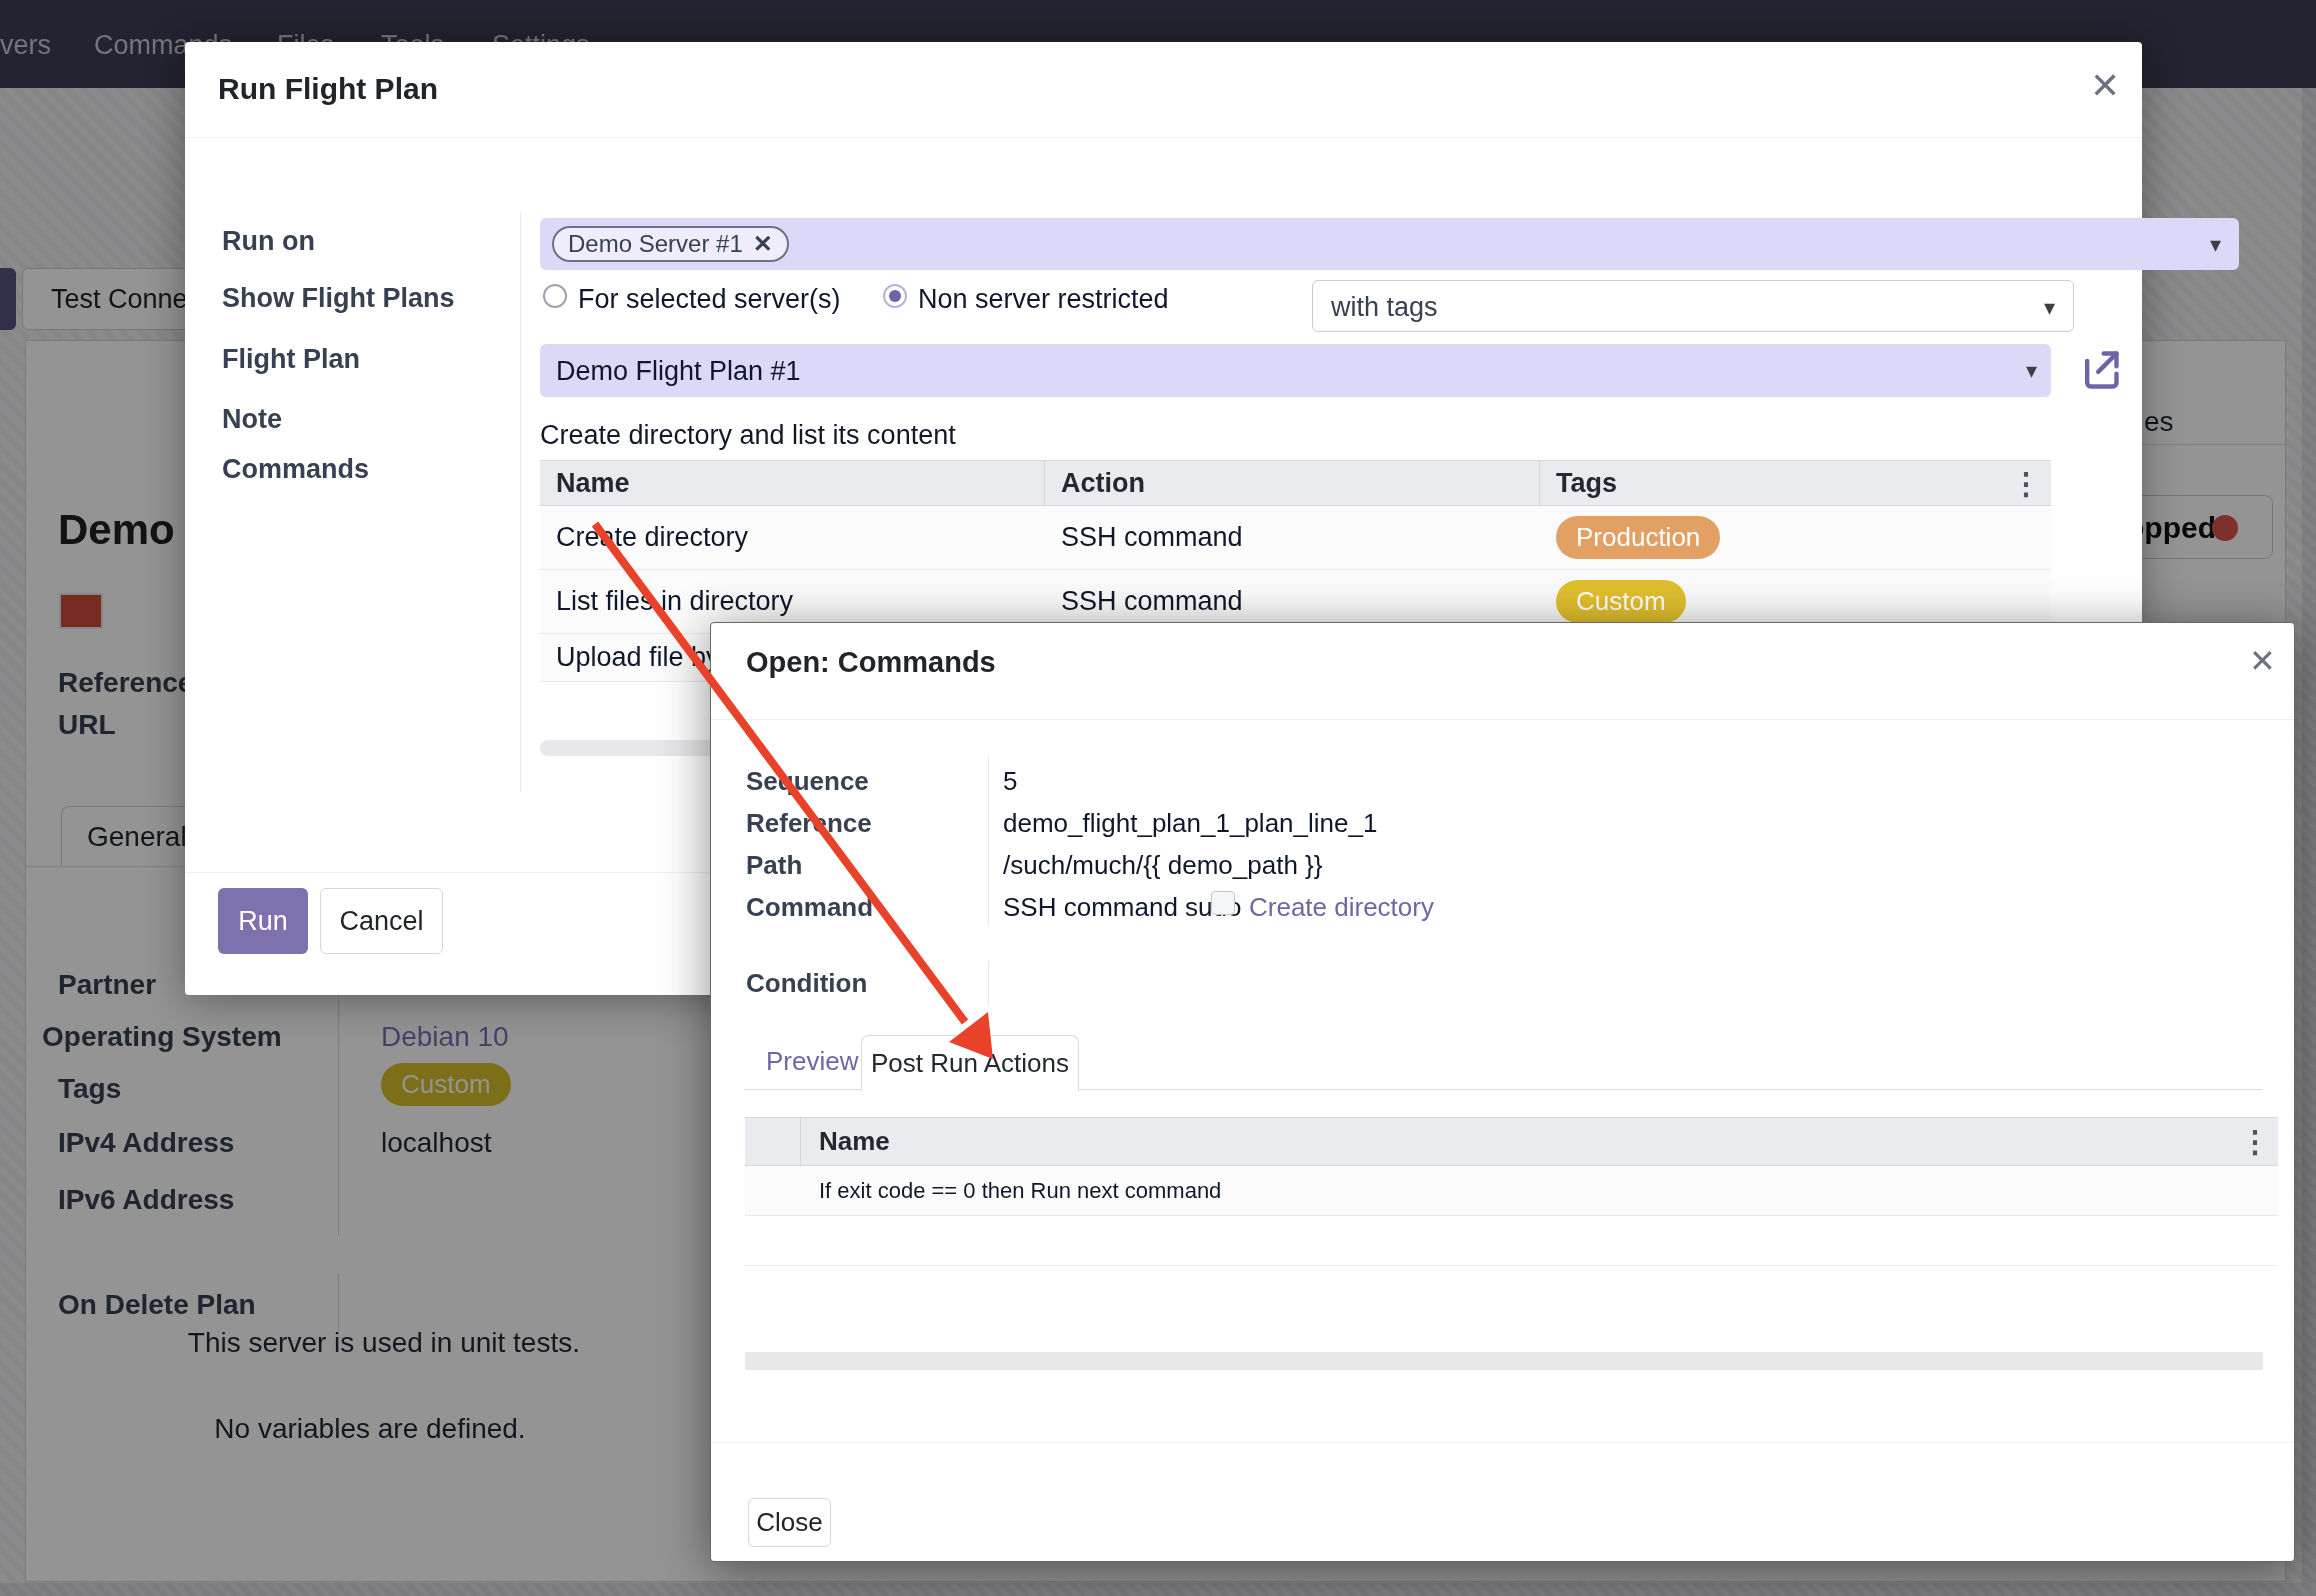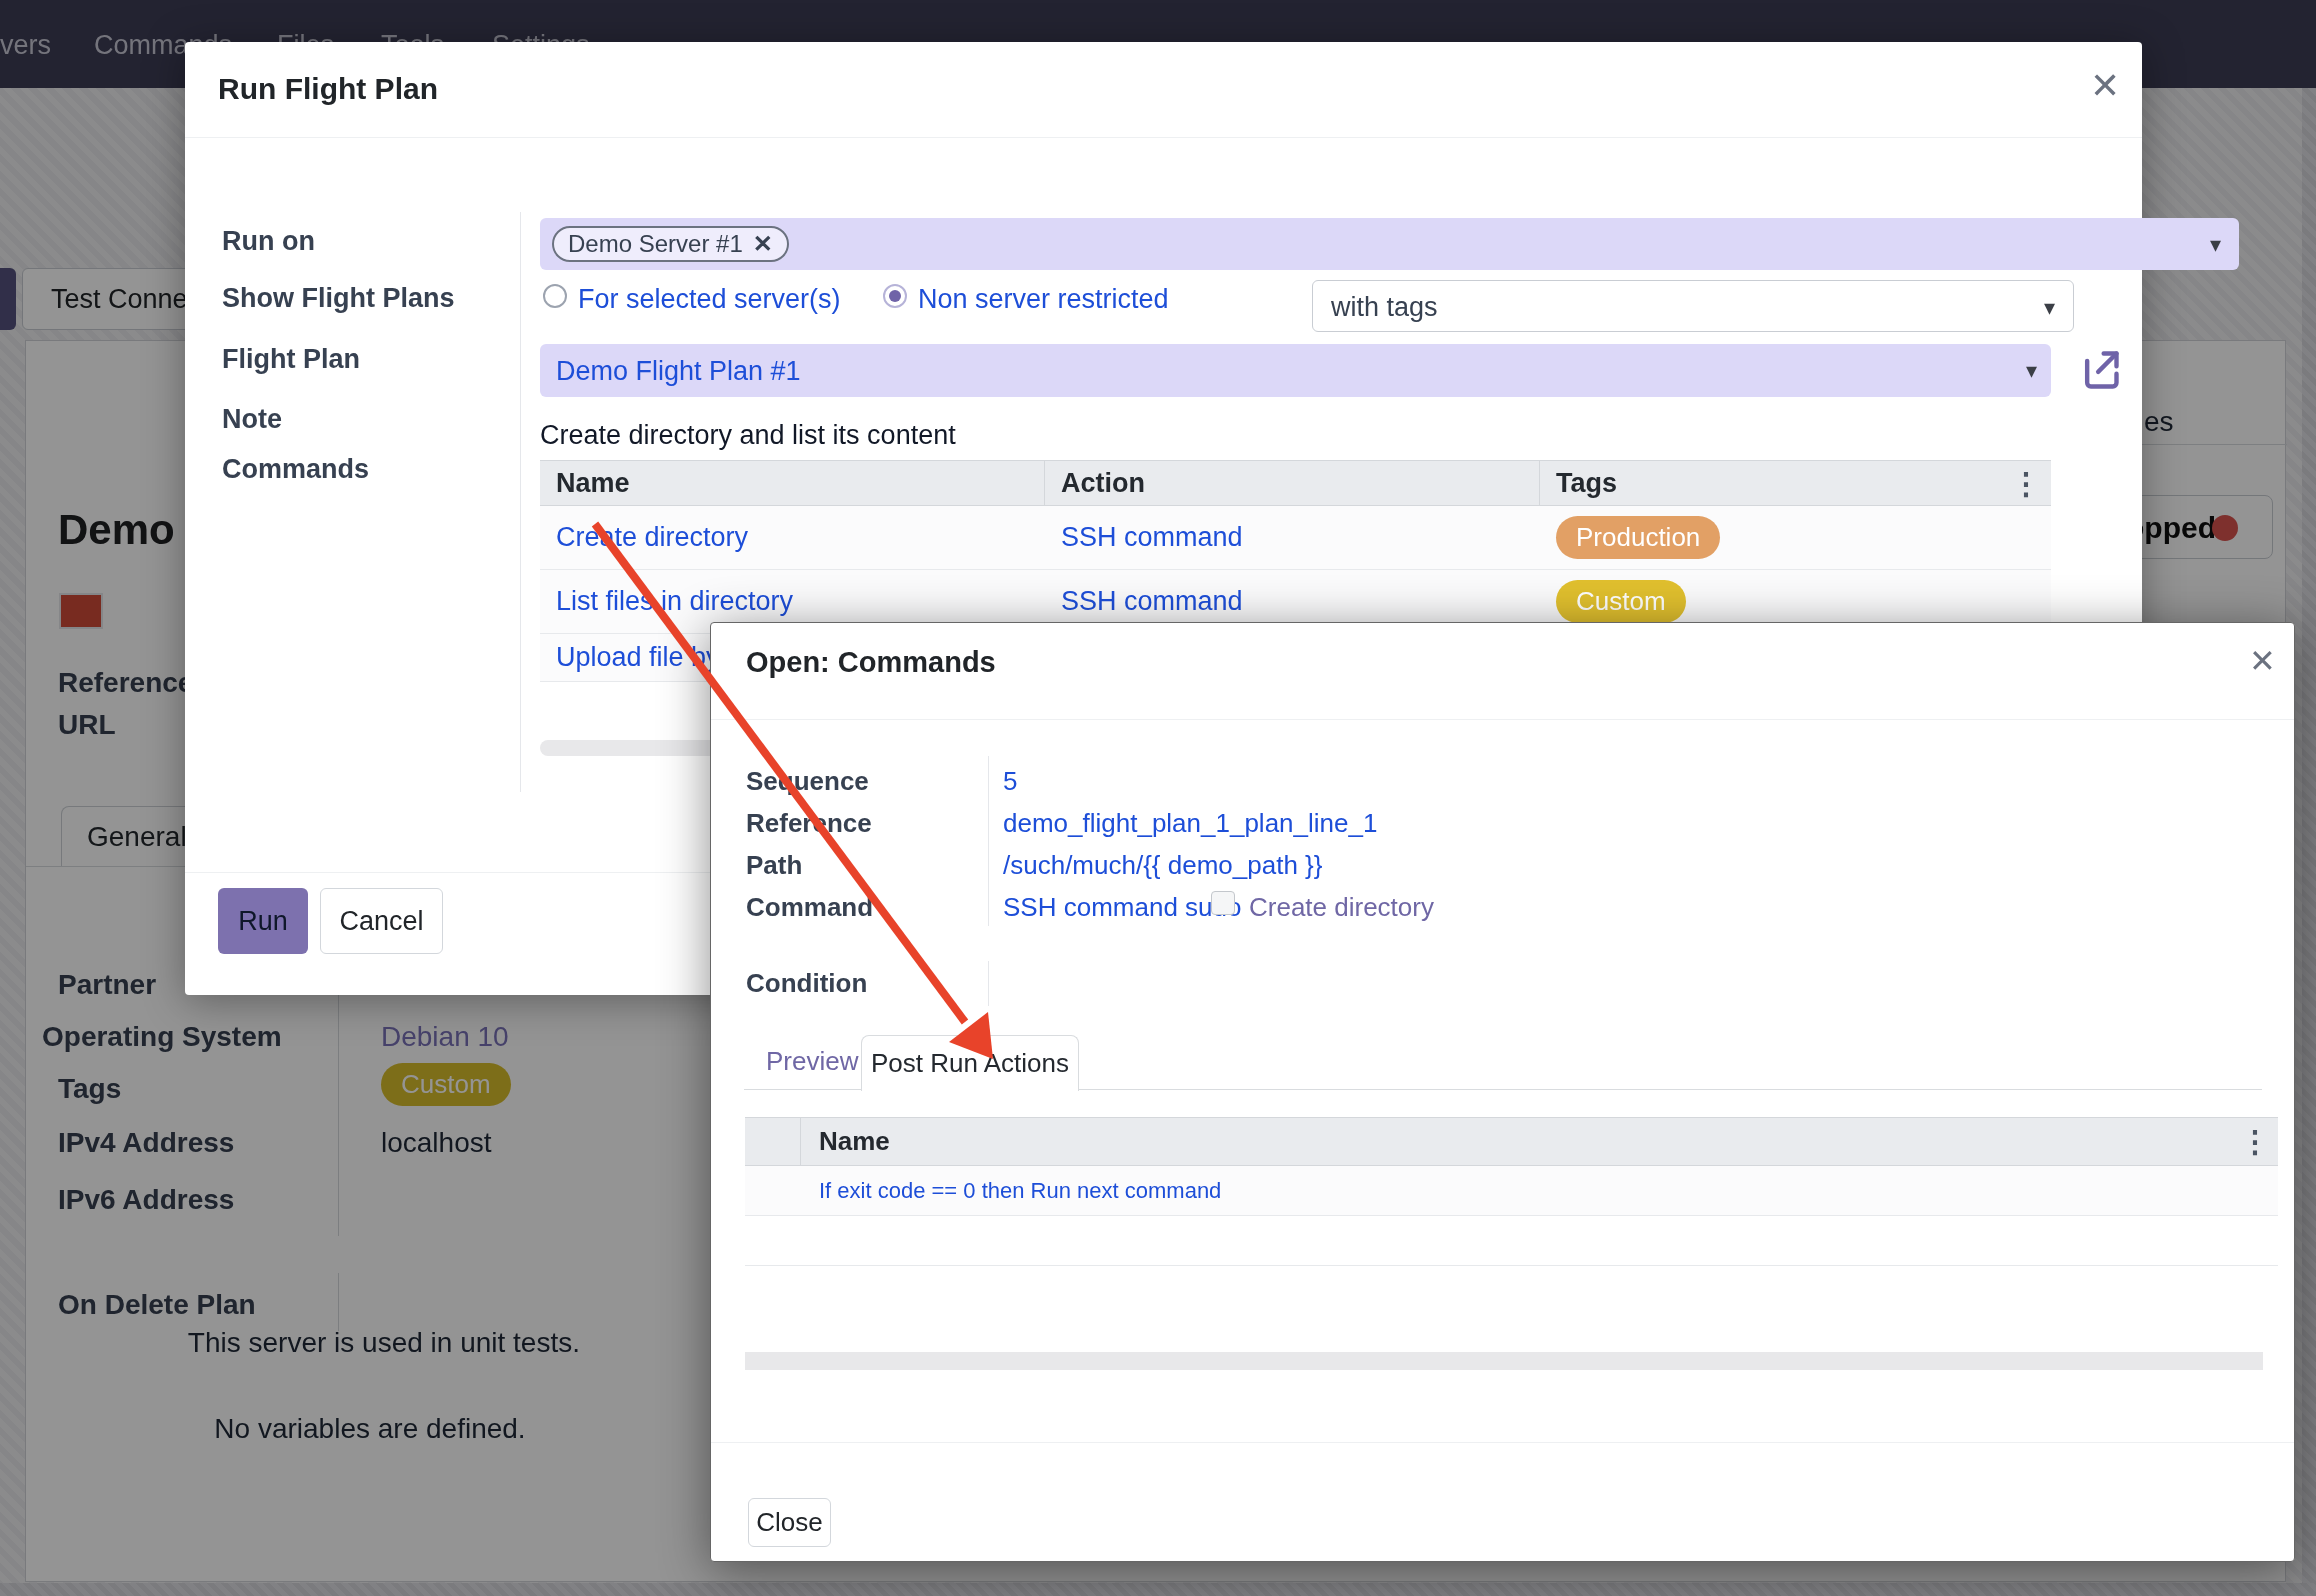--- a/index.html
+++ b/index.html
@@ -26,24 +26,24 @@
   .modal { background:#fff; border-radius:4px; box-shadow:0 6px 40px rgba(0,0,0,0.35); }
   .modal-title { font-size:30px; font-weight:bold; color:#212529; }
   .close-x { font-size:36px; color:#6b7280; line-height:1; cursor:default; }
   .mlabel { font-weight:bold; color:#374151; font-size:27px; }
   .select { background:#dcd8f8; border-radius:6px; }
   .caret { font-size:22px; color:#3b3f46; }
   .white-select { background:#fff; border:1.5px solid #c9cdd3; border-radius:6px;margin-left:20px; }
   .thead { background:#e9ebee; border-top:1px solid #d4d7db; border-bottom:1px solid #d4d7db; }
   .th { font-weight:bold; font-size:27px; color:#24292f; }
   .trow { background:#fbfbfc; border-bottom:1px solid #e7e9ec; }
-  .td { font-size:27px; color:#1d4ed8; }
+  .td { font-size:27px; color:#0f172a; }
   .kebab { font-size:30px; font-weight:bold; color:#4b5563; letter-spacing:0; }
   .btn { display:flex; align-items:center; justify-content:center; border-radius:6px; font-size:27px; }
-  .btn-primary { background:#7d71ae; color:#0f172a; }
+  .btn-primary { background:#7d71ae; color:#ffffff; }
   .btn-plain { background:#fff; border:1px solid #d3d7dc; color:#212529; }
   .radio { width:24px; height:24px; border-radius:50%; border:2px solid #9ca3af; background:#fff; }
   .radio.sel { border-color:#b6b3d8; display:flex; align-items:center; justify-content:center; }
   .radio.sel::after { content:""; width:12px; height:12px; border-radius:50%; background:#6f63a8; }
   .checkbox { width:24px; height:24px; border:1px solid #c3c7cc; border-radius:4px; background:#f5f6f7; }
   .scrollstrip { background:#e8e8ea; border-radius:8px; }
   .tab-active { background:#fff; border:1px solid #d9dcdf; border-bottom:none; border-radius:8px 8px 0 0; }
   .purple { color:#6f67a5; }
   .dot { border-radius:50%; background:#d9534f; }
 </style>

